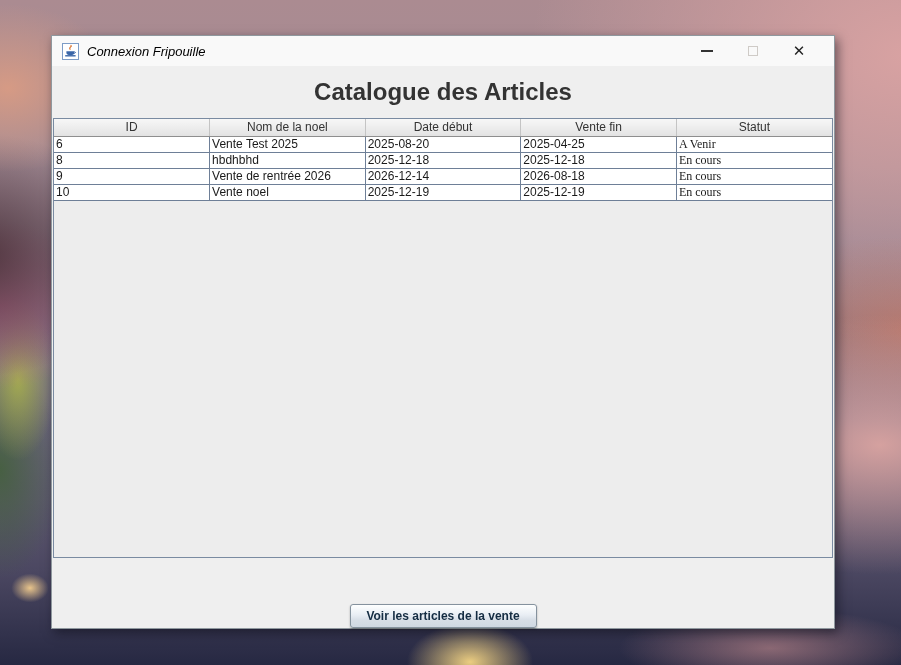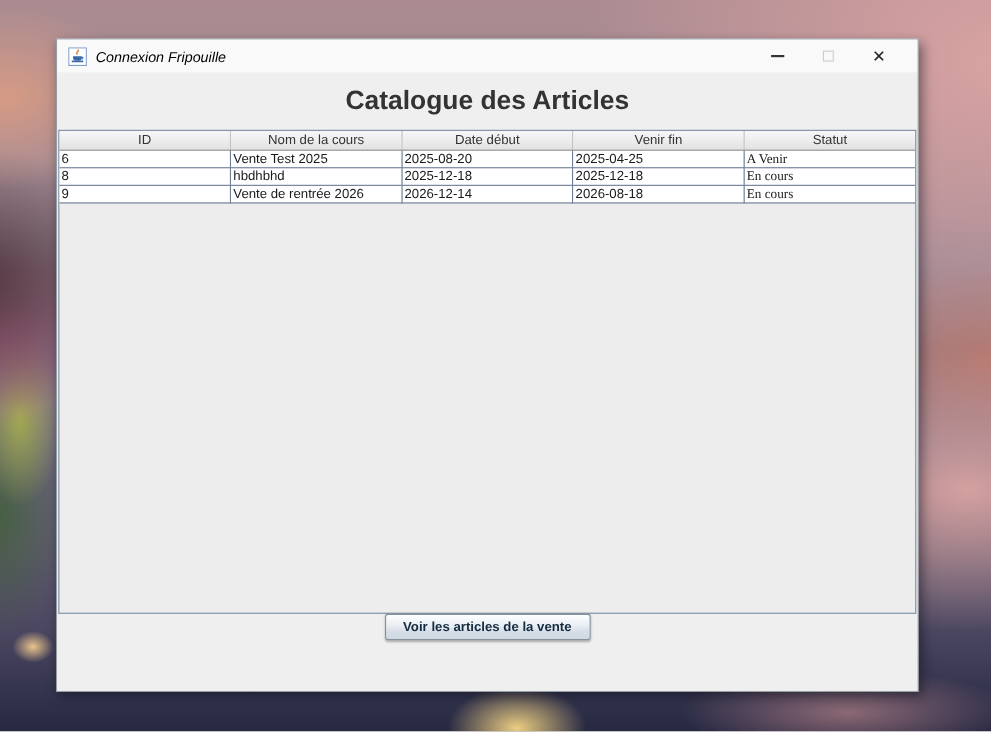--- a/index.html
+++ b/index.html
@@ -69,21 +69,21 @@
   }
   table.sales th:last-child { border-right:none; }
   table.sales td {
     height:16px; font-size:12px; color:#1a1a1a; background:#ffffff;
     border:1px solid #6e7f97; border-top:none; padding:0 2px 0 2px;
     overflow:hidden; white-space:nowrap;
   }
   table.sales td:first-child { border-left:none; }
   table.sales td:last-child { border-right:none;font-family:Liberation Serif, serif; }
 
-  .footer { flex:1 1 auto; display:flex; align-items:flex-start; justify-content:center; }
+  .footer { flex:1 1 auto; display:flex; align-items:flex-end; justify-content:center; }
   .action-btn {
     min-width:187px; height:24px; padding:0 12px;
     font-family:"Liberation Sans", sans-serif; font-size:12px; font-weight:bold; color:#142c42;
     background:linear-gradient(180deg,#feffff 0%,#e9eef4 45%,#d6dde6 70%,#cfd8e2 100%);
     border:1px solid #85929e; border-radius:3px;
     box-shadow:0 1px 2px rgba(0,0,0,.3);
     cursor:default;
   }
 </style>
 </head>
@@ -117,23 +117,23 @@
 
 
   <div class="content">
     <div class="page-title">Catalogue des Articles</div>
 
     <div class="scrollpane">
       <table class="sales">
         <thead>
           <tr>
               <th>ID</th>
-              <th>Nom de la cours</th>
+              <th>Nom de la noel</th>
               <th>Date début</th>
-              <th>Venir fin</th>
+              <th>Vente fin</th>
               <th>Statut</th>
             </tr>
         </thead>
         <tbody>
             <tr>
               <td>6</td>
               <td>Vente Test 2025</td>
               <td>2025-08-20</td>
               <td>2025-04-25</td>
               <td>A Venir</td>
@@ -145,20 +145,27 @@
               <td>2025-12-18</td>
               <td>En cours</td>
             </tr>
             <tr>
               <td>9</td>
               <td>Vente de rentrée 2026</td>
               <td>2026-12-14</td>
               <td>2026-08-18</td>
               <td>En cours</td>
             </tr>
+            <tr>
+              <td>10</td>
+              <td>Vente noel</td>
+              <td>2025-12-19</td>
+              <td>2025-12-19</td>
+              <td>En cours</td>
+            </tr>
           </tbody>
       </table>
     </div>
 
     <div class="footer">
       <button class="action-btn">Voir les articles de la vente</button>
     </div>
   </div>
 
 </div>

